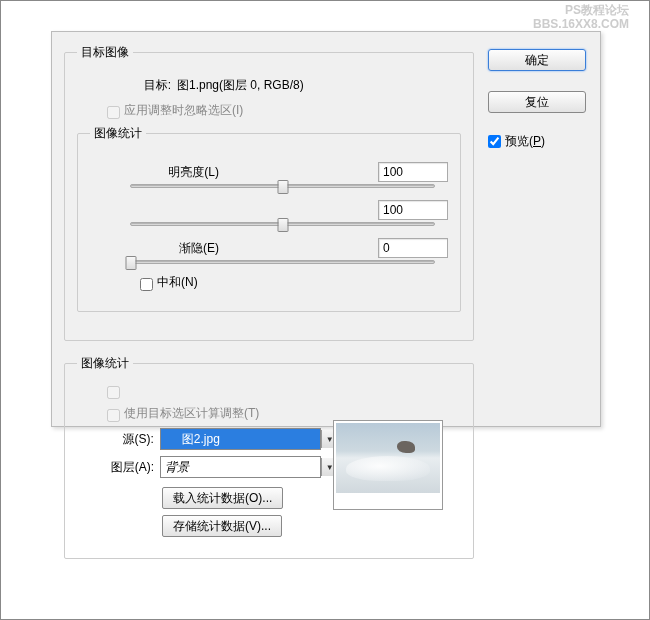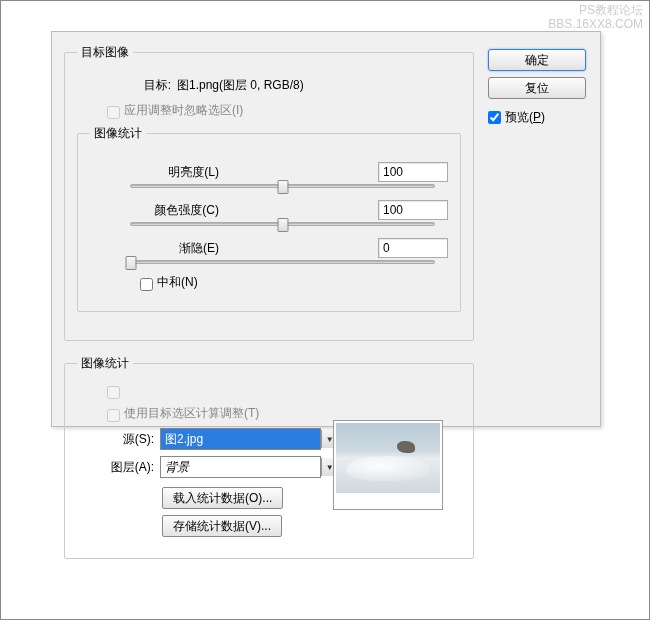--- a/index.html
+++ b/index.html
@@ -15,35 +15,35 @@
 .label.disabled, .chk.disabled { color: #888; }
 .chk { display: flex; align-items: flex-end; gap: 4px; margin: 6px 0 6px 30px; }
 input[type=checkbox] { width: 13px; height: 13px; margin: 0; }
 input[type=text].num { width: 70px; height: 20px; border: 1px solid #aaa; background: #fff; padding: 0 4px; text-align: left; box-shadow: inset 1px 1px 1px rgba(0,0,0,0.1); }
 .slider-wrap { margin: 2px 0 10px 40px; width: 305px; }
 .slider-track { height: 4px; background: #ddd; border: 1px solid #aaa; border-radius: 2px; position: relative; box-shadow: inset 0 1px 1px rgba(0,0,0,0.2); }
 .slider-thumb { position: absolute; top: -5px; width: 11px; height: 14px; background: linear-gradient(#f8f8f8,#ddd); border: 1px solid #888; border-radius: 1px; transform: translateX(-50%); }
 .slider-row { display: flex; align-items: center; margin-top: 12px; }
 .slider-row .label { width: 135px; }
 select, .select-like { width: 165px; height: 22px; border: 1px solid #888; background: #fff; padding: 0 4px; }
-.select-highlight { background: #2b7ee0; color: #fff; display: flex; align-items: center; justify-content: space-between; padding: 0 4px; }
+.select-highlight { background: #2b7ee0; color: #fff; display: flex; align-items: center; justify-content: space-between; padding: 0 21px; }
 .dropdown-arrow { width: 16px; height: 18px; background: linear-gradient(#f5f5f5,#ddd); border-left: 1px solid #999; display: flex; align-items: center; justify-content: center; font-size: 8px; color: #333; }
-.btn { display: block; width: 98px; height: 22px; border: 1px solid #888; border-radius: 3px; background: linear-gradient(#fdfdfd,#e3e3e3); margin-bottom: 6px; cursor: pointer; text-align: center; line-height: 20px; }
+.btn { display: block; width: 98px; height: 22px; border: 1px solid #888; border-radius: 3px; background: linear-gradient(#fdfdfd,#e3e3e3); margin-bottom: 20px; cursor: pointer; text-align: center; line-height: 20px; }
 .btn.primary { border: 1px solid #3a7ed8; box-shadow: 0 0 2px #5aa0ff; }
 .preview-chk { display: flex; align-items: center; gap: 4px; margin-top: 10px; }
 .small-btn { height: 22px; padding: 2px 10px; border: 1px solid #888; border-radius: 2px; background: linear-gradient(#fdfdfd,#e3e3e3); cursor: pointer; margin: 3px 0; }
 .stat-row { display: flex; align-items: center; margin: 6px 0; }
 .stat-row .label { width: 85px; }
 .thumb-box { width: 110px; height: 90px; border: 1px solid #999; background: #fff; padding: 2px; position: absolute; right: 30px; top: 48px; display: flex; flex-direction: column; }
 .thumb-img { width: 100%; height: 70px; background: linear-gradient(180deg, #b8cad8 0%, #cdd9e0 40%, #e8edf0 50%, #d0d8dd 100%); position: relative; overflow: hidden; }
 .thumb-img::before { content:""; position:absolute; left:10px; right:10px; bottom:12px; height:25px; background: radial-gradient(ellipse at 40% 40%, rgba(255,255,255,0.9), rgba(200,210,218,0.2)); border-radius: 50% 50% 40% 40%; }
 .thumb-img::after { content:""; position:absolute; right:25px; top:18px; width:18px; height:12px; background: #6b6560; border-radius: 40% 50% 30% 50%; }
 .stat-left { width: 260px; }
 .stat-fieldset { position: relative; padding-bottom: 18px; }
-.watermark { position: absolute; right: 6px; top: 2px; color: #ccc; font-size: 11px; text-align: right; line-height: 1.2; }
+.watermark { position: absolute; right: 20px; top: 2px; color: #ccc; font-size: 11px; text-align: right; line-height: 1.2; font-weight: bold; }
 .underline { text-decoration: underline; }
 </style>
 </head>
 <body>
 
 <div class="outer">
   <div class="watermark">
     <div>PS教程论坛</div>
     <div>BBS.16XX8.COM</div>
   </div>
@@ -69,21 +69,20 @@
             <div style="flex:1"></div>
             <input type="text" class="num" value="100" style="">
           </div>
           <div class="slider-wrap">
             <div class="slider-track">
                 <div class="slider-thumb" style="left:50%"></div>
               </div>
           </div>
 
           <div class="slider-row">
-            <span class="label">颜色强度(C)</span>
             <div style="flex:1"></div>
             <input type="text" class="num" value="100" style="">
           </div>
           <div class="slider-wrap">
             <div class="slider-track">
                 <div class="slider-thumb" style="left:50%"></div>
               </div>
           </div>
 
           <div class="slider-row">

